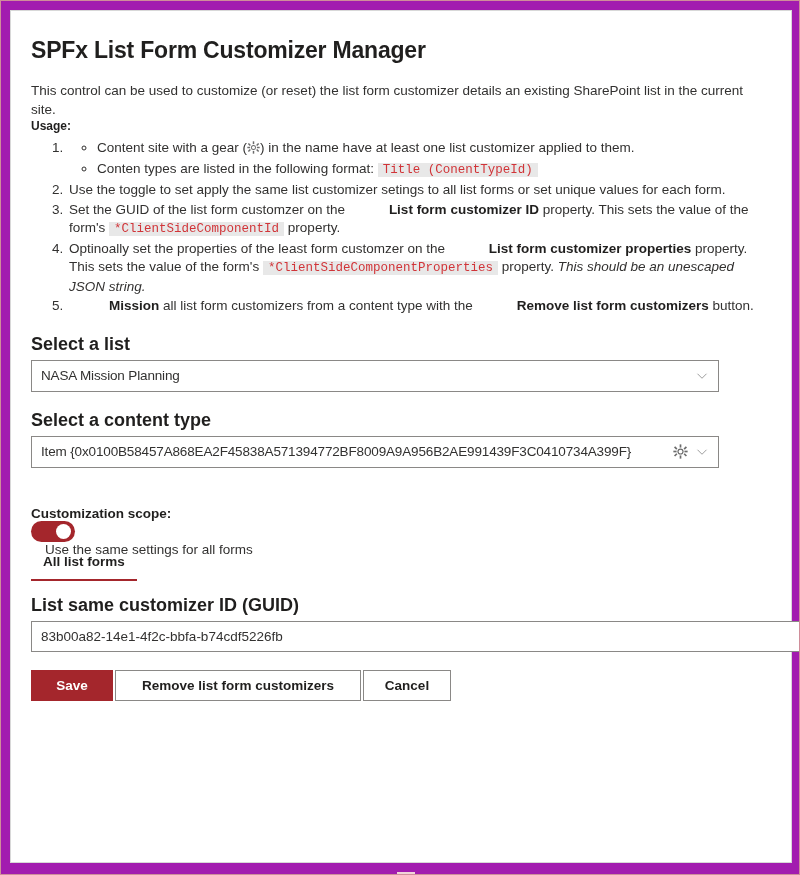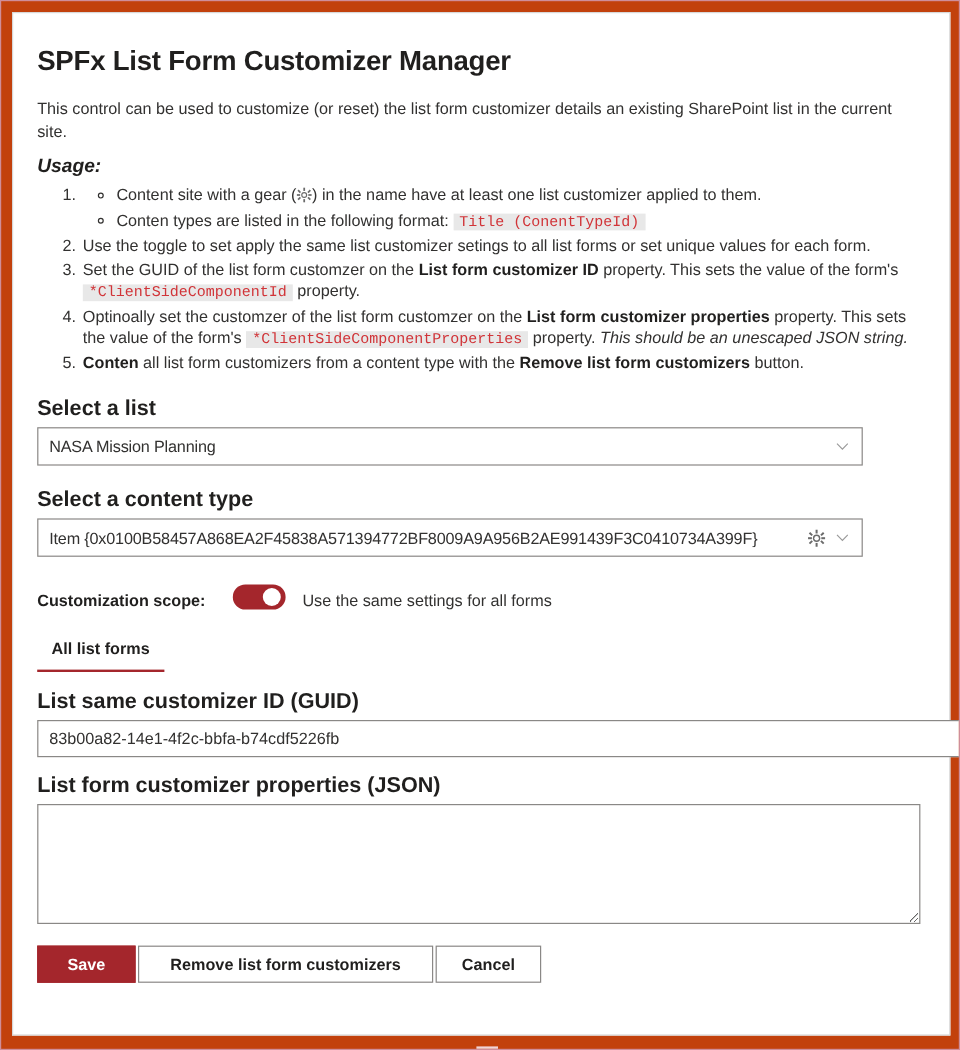--- a/index.html
+++ b/index.html
@@ -14,21 +14,21 @@
     font-family: "Liberation Sans", sans-serif;
     color: #323130;
     -webkit-font-smoothing: antialiased;
   }
 
   .page-frame {
     box-sizing: border-box;
     width: 800px;
     height: 875px;
     border: 1px solid #cf8e9a;
-    background: #c2410c;
+    background: #a21caf;
     position: relative;
     overflow: hidden;
   }
 
   .panel {
     box-sizing: border-box;
     position: absolute;
     left: 9px;
     top: 9px;
     width: 782px;
@@ -48,25 +48,24 @@
 
   .intro {
     font-size: 13.5px;
     line-height: 19px;
     color: #323130;
     margin: 17px 0 0 0;
     max-width: 730px;
   }
 
   .usage-heading {
-    font-size: 16px;
-    font-weight: bold;
-    color: #201f1e;
-    margin: 11px 0 0 0;
-    font-style: italic;
+    font-size: 12px;
+    font-weight: bold;
+    color: #201f1e;
+    margin: 0 0 0 0;
   }
 
   ol.usage-list {
     margin: 6px 0 0 0;
     padding-left: 36px;
     font-size: 13.5px;
     line-height: 18.5px;
   }
   ol.usage-list > li {
     margin: 0 0 1px 0;
@@ -82,21 +81,21 @@
   }
 
   .code {
     font-family: "Liberation Mono", "DejaVu Sans Mono", monospace;
     font-size: 12.5px;
     color: #d13438;
     background: #e8e8e8;
     padding: 0 5px;
     white-space: nowrap;
   }
-  b, strong { font-weight: bold; color: #201f1e; }
+  b, strong { font-weight: bold; color: #201f1e; margin-left: 40px; }
   i, em { font-style: italic; }
 
   .gear-inline {
     display: inline-block;
     vertical-align: -2px;
     width: 13px;
     height: 13px;
   }
 
   .field-label {
@@ -141,23 +140,24 @@
   }
   .combo .gear-trail {
     flex: 0 0 auto;
     width: 15px;
     height: 15px;
     margin-left: 1px;
   }
 
   .scope-row {
     display: flex;
-    align-items: flex-end;
-    margin-top: 22px;
+    align-items: flex-start;
+    margin-top: 38px;
     height: 22px;
+    flex-direction: column;
   }
   .scope-label {
     font-size: 13.5px;
     font-weight: bold;
     color: #201f1e;
     width: 163px;
   }
   .toggle {
     width: 44px;
     height: 21px;
@@ -296,24 +296,24 @@
           <li><span>Conten types are listed in the following format:</span> <span class="code">Title (ConentTypeId)</span></li>
         </ul>
       </li>
       <li>
         <span>Use the toggle to set apply the same list customizer setings to all list forms or set unique values for each form.</span>
       </li>
       <li>
         <span>Set the GUID of the list form customzer on the </span><b>List form customizer ID</b><span> property. This sets the value of the form's </span><span class="code">*ClientSideComponentId</span><span> property.</span>
       </li>
       <li>
-        <span>Optinoally set the customzer of the list form customzer on the </span><b>List form customizer properties</b><span> property. This sets the value of the form's </span><span class="code">*ClientSideComponentProperties</span><span> property. </span><i>This should be an unescaped JSON string.</i>
-      </li>
-      <li>
-        <b>Conten</b><span> all list form customizers from a content type with the </span><b>Remove list form customizers</b><span> button.</span>
+        <span>Optinoally set the properties of the least form customzer on the </span><b>List form customizer properties</b><span> property. This sets the value of the form's </span><span class="code">*ClientSideComponentProperties</span><span> property. </span><i>This should be an unescaped JSON string.</i>
+      </li>
+      <li>
+        <b>Mission</b><span> all list form customizers from a content type with the </span><b>Remove list form customizers</b><span> button.</span>
       </li>
     </ol>
 
     <div class="field-block">
       <label class="field-label">Select a list</label>
       <div class="combo">
         <span class="combo-value">NASA Mission Planning</span>
         <span class="chevron">
           <svg viewBox="0 0 16 16" width="12" height="12" aria-hidden="true">
               <path d="M2 5 L8 11 L14 5" fill="none" stroke="#9a9a9a" stroke-width="1.3"></path>
@@ -360,24 +360,20 @@
 
     <div class="tabs">
       <span class="tab">All list forms</span>
     </div>
 
     <div class="field-block" style="margin-top:14px">
       <label class="field-label">List same customizer ID (GUID)</label>
       <input class="text-input" type="text" value="83b00a82-14e1-4f2c-bbfa-b74cdf5226fb" style="">
     </div>
 
-    <div class="field-block" style="margin-top:13px">
-      <label class="field-label">List form customizer properties (JSON)</label>
-      <textarea class="textarea" placeholder="" style=""></textarea>
-    </div>
 
     <div class="button-row">
       <button class="btn btn-primary">Save</button>
       <button class="btn btn-remove">Remove list form customizers</button>
       <button class="btn btn-cancel">Cancel</button>
     </div>
 
   </div>
   <div class="bottom-notch"></div>
 </div>

